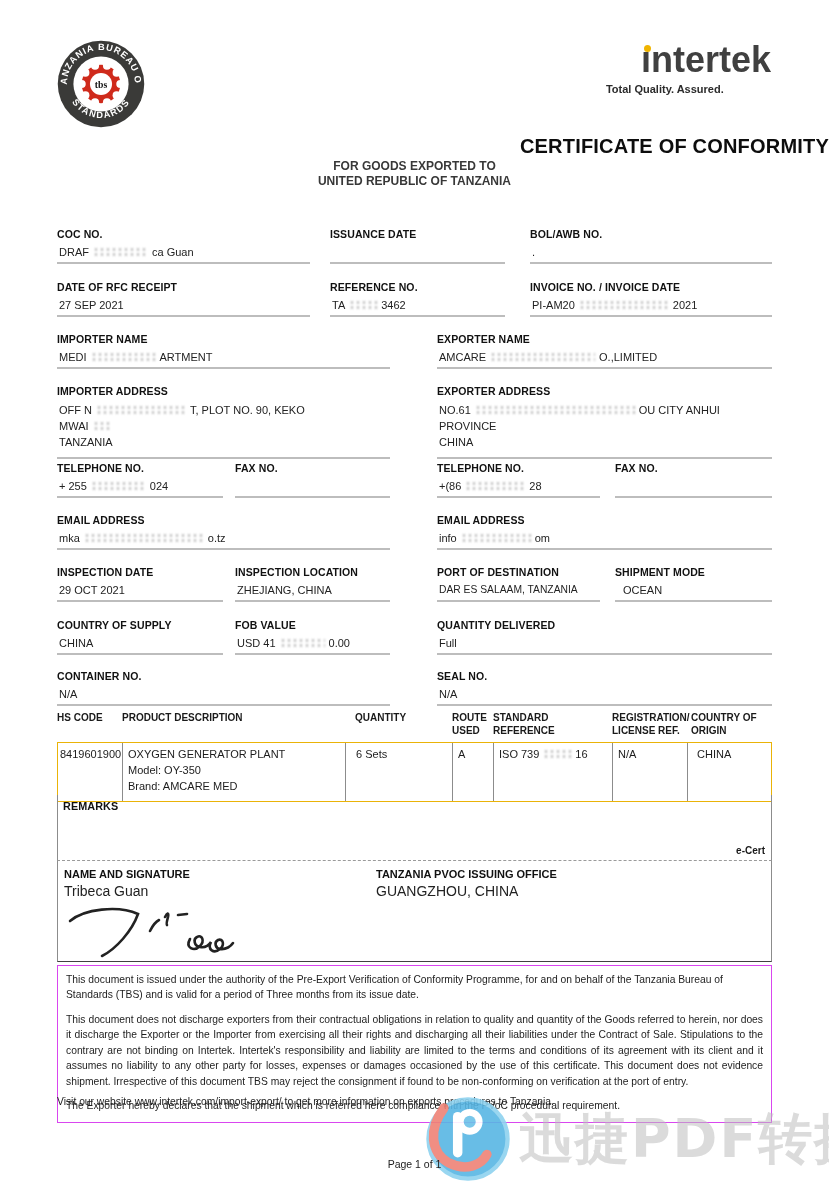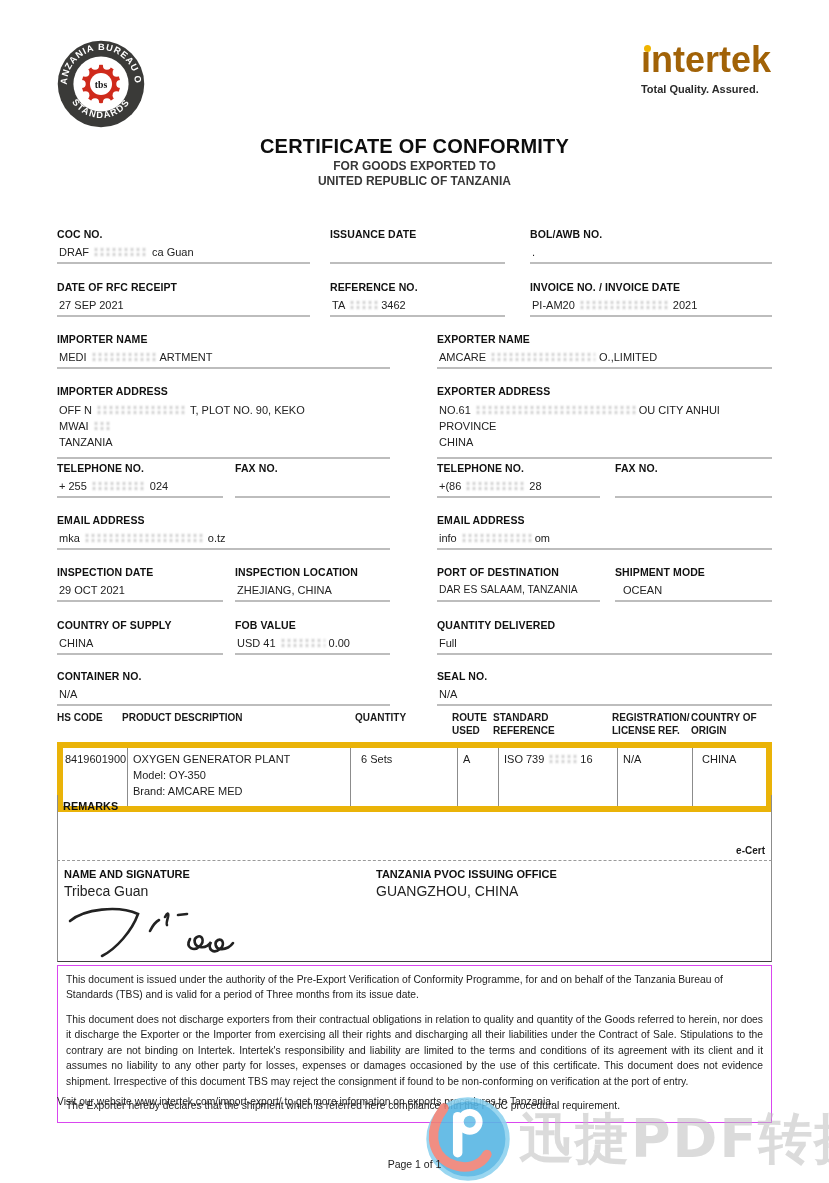--- a/index.html
+++ b/index.html
@@ -5,46 +5,46 @@
   * { box-sizing: border-box; margin: 0; padding: 0; }
   body { background: #888; font-family: "Liberation Sans", sans-serif; }
   .page {
     position: relative; width: 829px; height: 1183px;
     background: #fff; margin: 0 auto; overflow: hidden;
     color: #1a1a1a;
   }
   
   .tbs-logo { position: absolute; left: 55px; top: 38px; width: 92px; height: 92px; }
   .intertek { position: absolute; right: 58px; top: 42px; text-align: left; }
-  .intertek .brand { position: relative; font-size: 36px; font-weight: bold; letter-spacing: 0px; color: #a16207; line-height: 1; }
+  .intertek .brand { position: relative; font-size: 36px; font-weight: bold; letter-spacing: 0px; color: #404040; line-height: 1; margin-left: 35px; }
   .intertek .brand .idot { position: absolute; left: 3px; top: 3px; width: 7px; height: 7px; border-radius: 50%; background: #f0b400; }
   .intertek .tagline { font-size: 11px; font-weight: bold; color: #2b2b2b; margin-top: 5px; }
   .title { position: absolute; left: 0; top: 134px; width: 100%; text-align: center; line-height: 1.25; }
-  .title .t1 { font-size: 20px; font-weight: bold; color: #0d0d0d; letter-spacing: 0.2px; }
+  .title .t1 { font-size: 20px; font-weight: bold; color: #0d0d0d; letter-spacing: 0.2px; text-align: right; }
   .title .t2 { font-size: 12px; font-weight: bold; color: #383838; }
   
   .field { position: absolute; }
   .flabel { font-size: 10.5px; font-weight: bold; color: #111; letter-spacing: 0.1px; }
   .fvalue { font-size: 11px; color: #222; border-bottom: 2px solid #bdbdbd; min-height: 24px; padding: 6px 2px 3px 2px; white-space: nowrap; }
   .addr { font-size: 11px; color: #222; padding: 6px 2px 3px 2px; line-height: 1.45; border-bottom: 2px solid #bdbdbd; min-height: 62px; }
   .redact {
     display: inline-block; height: 9px; margin: 0 4px; vertical-align: baseline;
     background-image: radial-gradient(circle, #8f8f8f 1px, rgba(0,0,0,0) 1.3px);
     background-size: 6px 5px; filter: blur(1.1px); opacity: .8;
   }
   .rw18{width:18px}.rw28{width:28px}.rw45{width:45px}.rw55{width:55px}
   .rw60{width:60px}.rw65{width:65px}.rw70{width:70px}.rw90{width:90px}
   .rw105{width:105px}.rw120{width:120px}.rw160{width:160px}
   
   .gt-head { position: absolute; left: 57px; top: 712px; width: 715px; display: grid;
     grid-template-columns: 65px 223px 107px 41px 119px 75px 85px; column-gap: 0; }
   .gt-head .h { font-size: 10px; font-weight: bold; line-height: 1.25; padding-right: 3px; }
   .gt-row { position: absolute; left: 57px; top: 742px; width: 715px; display: grid;
     grid-template-columns: 65px 223px 107px 41px 119px 75px 85px;
-    border: 6px solid #eab308; }
+    border: 1px solid #eab308; }
   .gt-row .c { font-size: 11px; color: #1c1c1c; padding: 4px 4px 6px 5px; border-right: 1px solid #8c8c8c; line-height: 1.45; min-height: 52px; }
   .gt-row .c:last-child { border-right: none; }
   .remarks-box { position: absolute; left: 57px; top: 795px; width: 715px; height: 66px;
     border-left: 1px solid #8c8c8c; border-right: 1px solid #8c8c8c; border-bottom: 1px dashed #9a9a9a; }
   .remarks-box .flabel { padding: 5px 0 0 5px; font-size: 10.8px; }
   .remarks-box .ecert { position: absolute; right: 6px; bottom: 4px; font-size: 10px; font-weight: bold; color: #1a1a1a; }
   
   .sig-box { position: absolute; left: 57px; top: 861px; width: 715px; height: 101px;
     border-left: 1px solid #8c8c8c; border-right: 1px solid #8c8c8c; border-bottom: 1px solid #404040; }
   .sig-left { position: absolute; left: 6px; top: 7px; }

